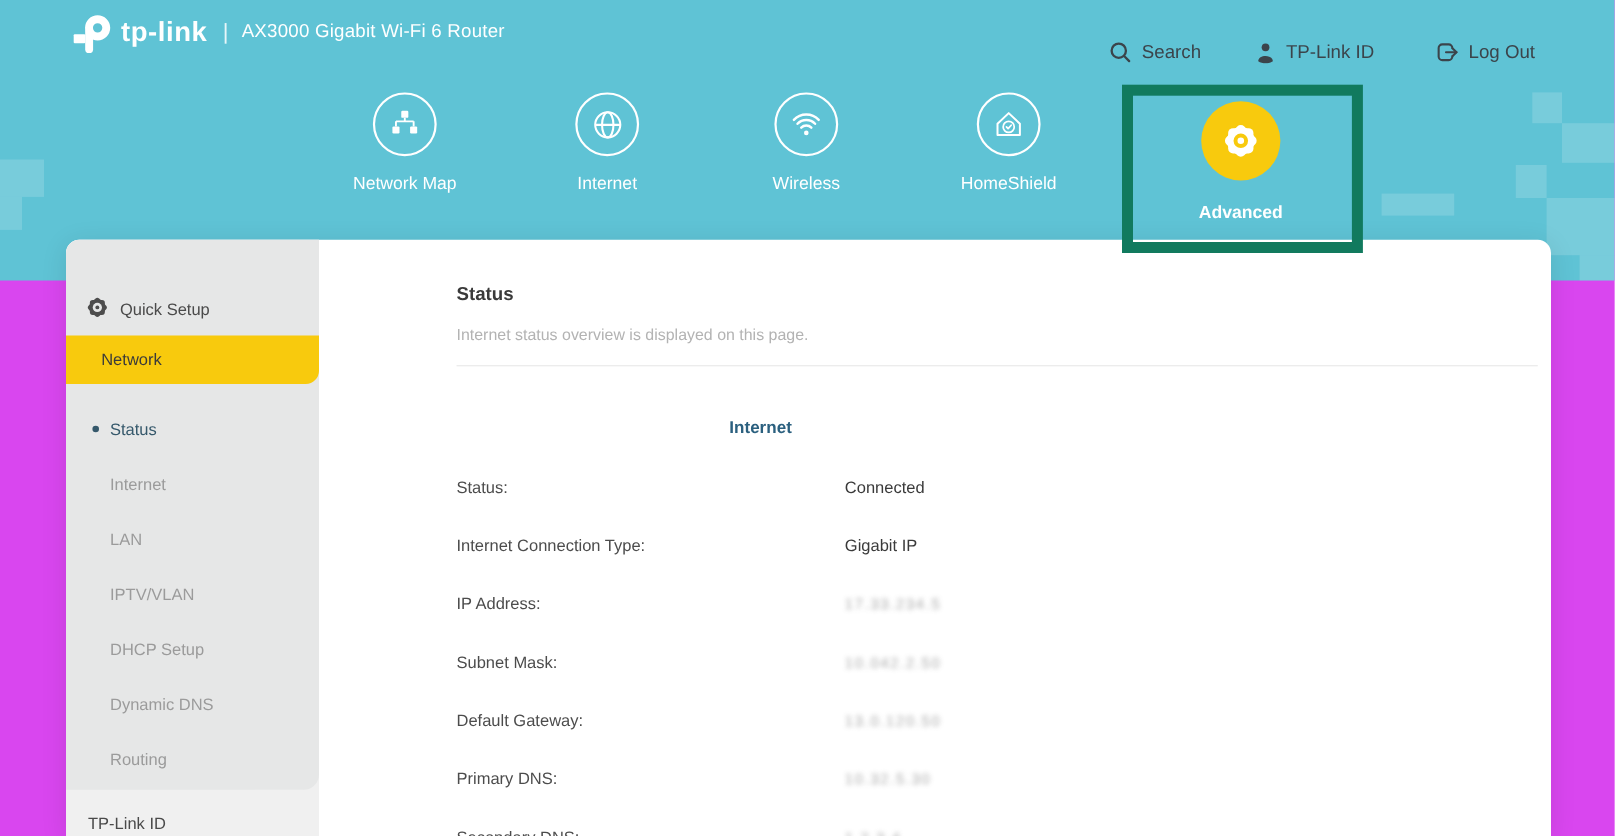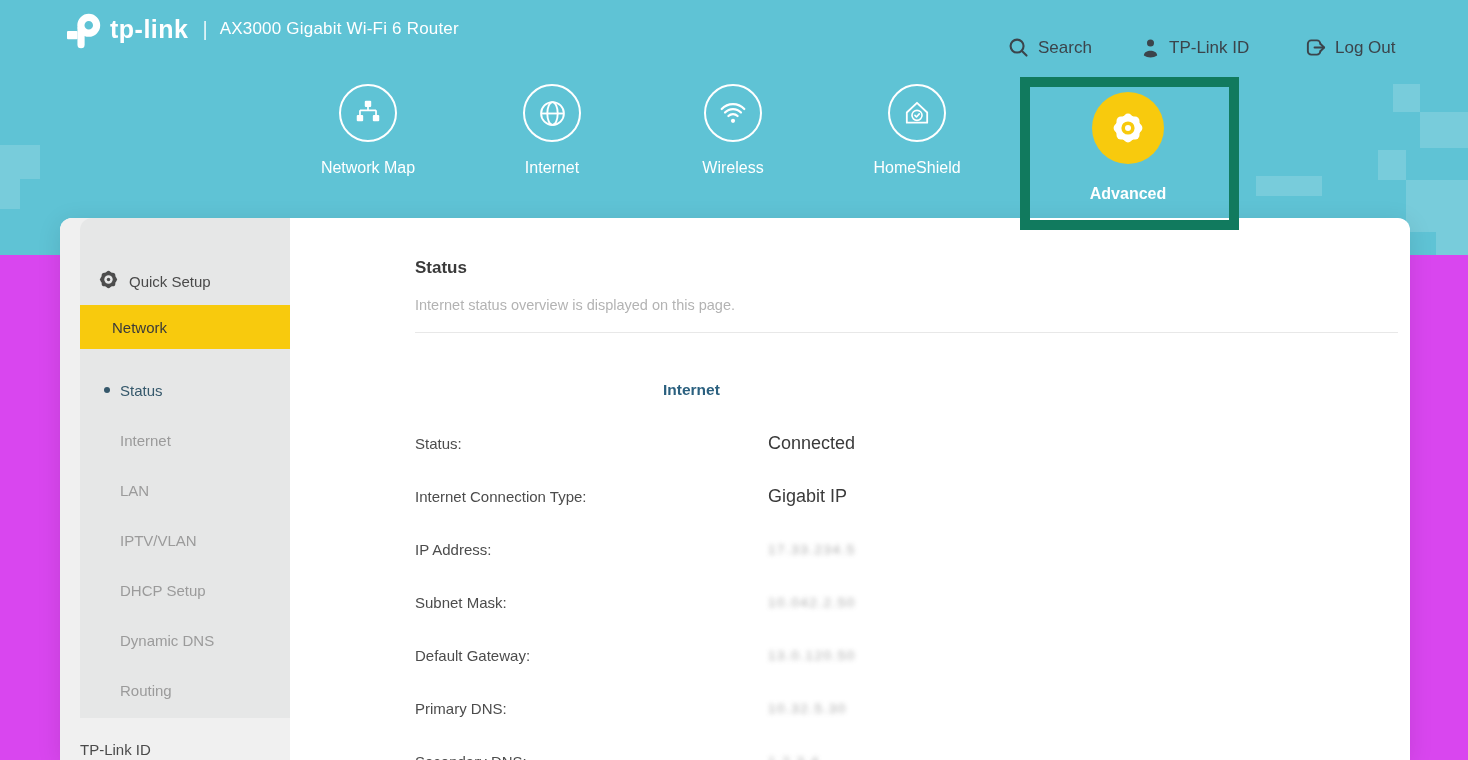--- a/index.html
+++ b/index.html
@@ -32,21 +32,21 @@
   .green-box { position:absolute; left:1020px; top:77px; width:219px; height:153px;
                border:10px solid #117a5e; z-index:4; pointer-events:none; }
 
   
   .card { position:absolute; left:60px; top:218px; width:1350px; height:542px; background:#fff;
           border-radius:12px 12px 0 0; box-shadow:0 4px 24px rgba(0,0,0,0.10); z-index:2; }
 
   
   .sidebar { position:absolute; left:0; top:0; width:230px; height:542px; background:#f0f0f0;
              border-radius:12px 0 0 0; overflow:hidden; }
-  .sb-menu { width:230px; height:500px; background:#e6e7e7; border-radius:12px 0 14px 0;margin-left:20px; }
+  .sb-menu { width:230px; height:500px; background:#e6e7e7; border-radius:12px 0 14px 0; }
   .sb-quick { height:87px; display:flex; align-items:flex-end; padding:0 0 15px 18px; gap:10px;
               color:#4a4a4a; font-size:15px; cursor:pointer; }
   .sb-network { height:44px; background:#f8ca0d; border-radius:0 0 12px 0; display:flex; align-items:center;
                 padding-left:32px; color:#3a3a3a; font-size:15px; cursor:pointer; }
   .sb-sub { padding-top:16px; }
   .sb-item { height:50px; display:flex; align-items:center; padding-left:40px; position:relative;
              color:#9b9b9b; font-size:15px; cursor:pointer; }
   .sb-item.active { color:#35586b; }
   .sb-bullet { position:absolute; left:24px; top:50%; transform:translateY(-50%);
                width:6px; height:6px; border-radius:50%; background:#35586b; }
@@ -54,21 +54,21 @@
 
   
   .main { position:absolute; left:230px; top:0; width:1120px; height:542px; padding:40px 12px 0 125px; }
   .m-title { font-size:17px; font-weight:bold; color:#3a3a3a; line-height:20px; }
   .m-sub { margin-top:18px; font-size:14.5px; color:#b3b3b3; line-height:18px; }
   .m-divider { margin-top:18px; border-bottom:1px solid #e8e8e8; height:0; }
   .m-section { margin-top:48px; margin-left:248px; font-size:15.5px; font-weight:bold; color:#2b607f; line-height:18px; }
   .m-rows { margin-top:18px; }
   .row { height:53px; display:grid; grid-template-columns:340px auto; column-gap:13px; align-items:center; }
   .rlabel { text-align:left; color:#4c4c4c; font-size:15px; }
-  .rvalue { color:#3a3a3a; font-size:18px; }
+  .rvalue { color:#3a3a3a; font-size:15px; }
   .rvalue.redacted { filter:blur(2.6px); color:#9a9a9a; font-size:13.5px; letter-spacing:1.5px; opacity:0.85; }
 </style>
 </head>
 <body>
 
 <div class="page">
 
   <div class="banner">
     <div class="deco" style="left:0;top:145px;width:40px;height:34px;"></div>
     <div class="deco" style="left:0;top:179px;width:20px;height:30px;"></div>

